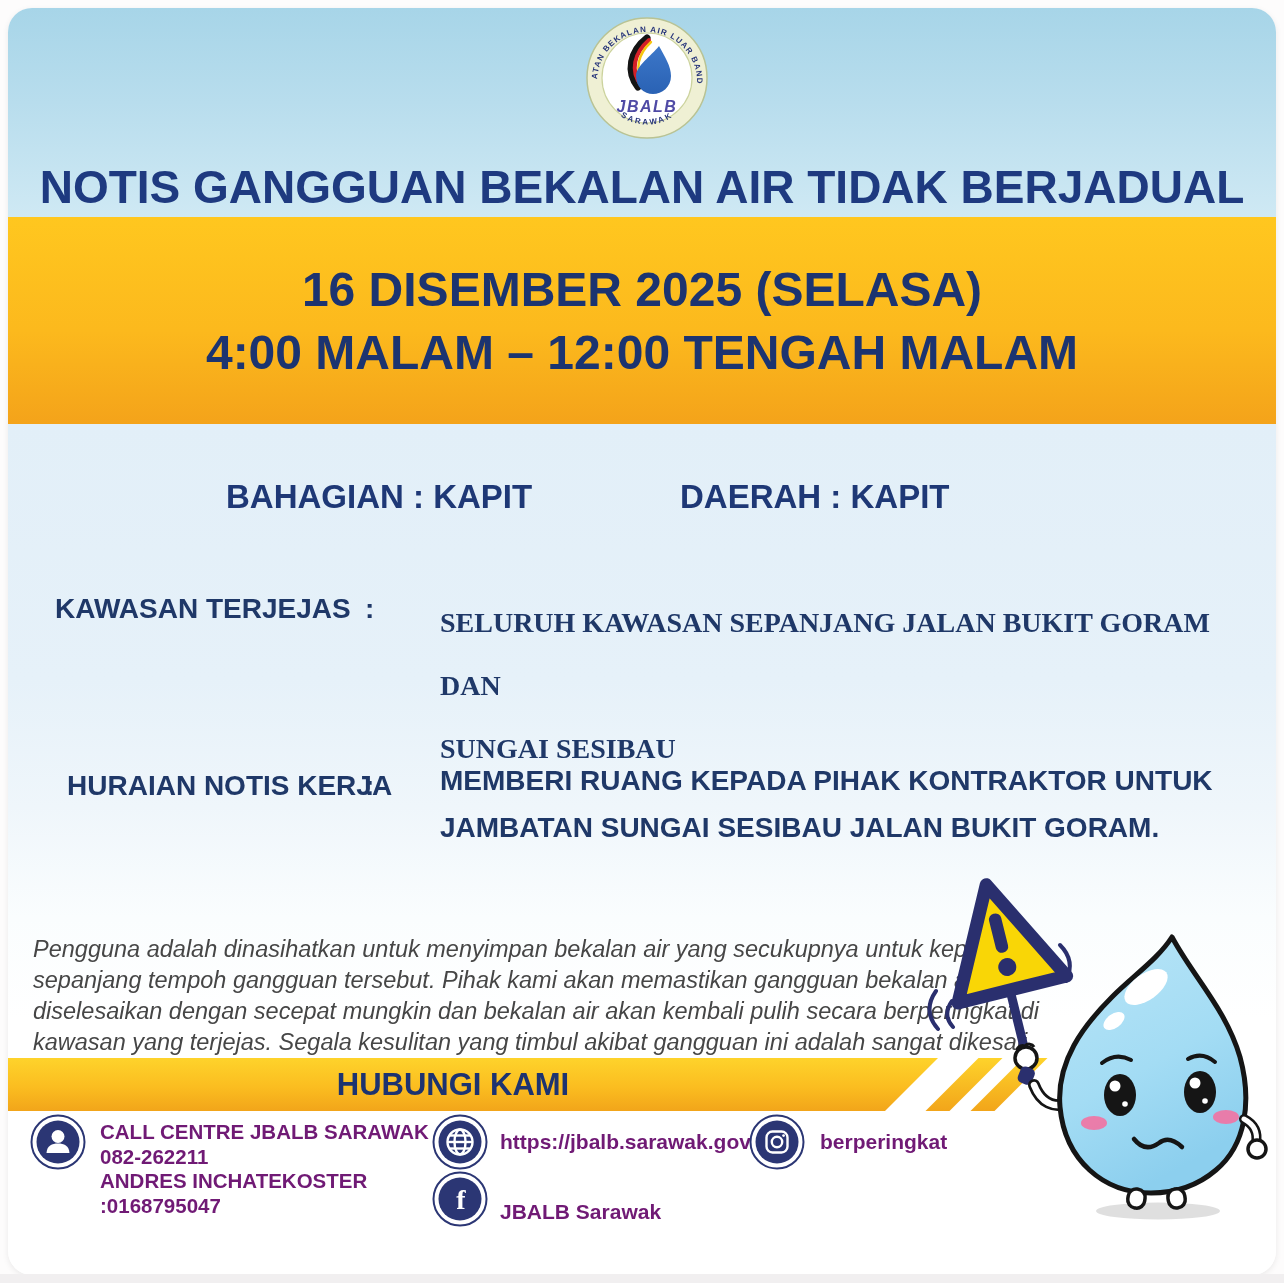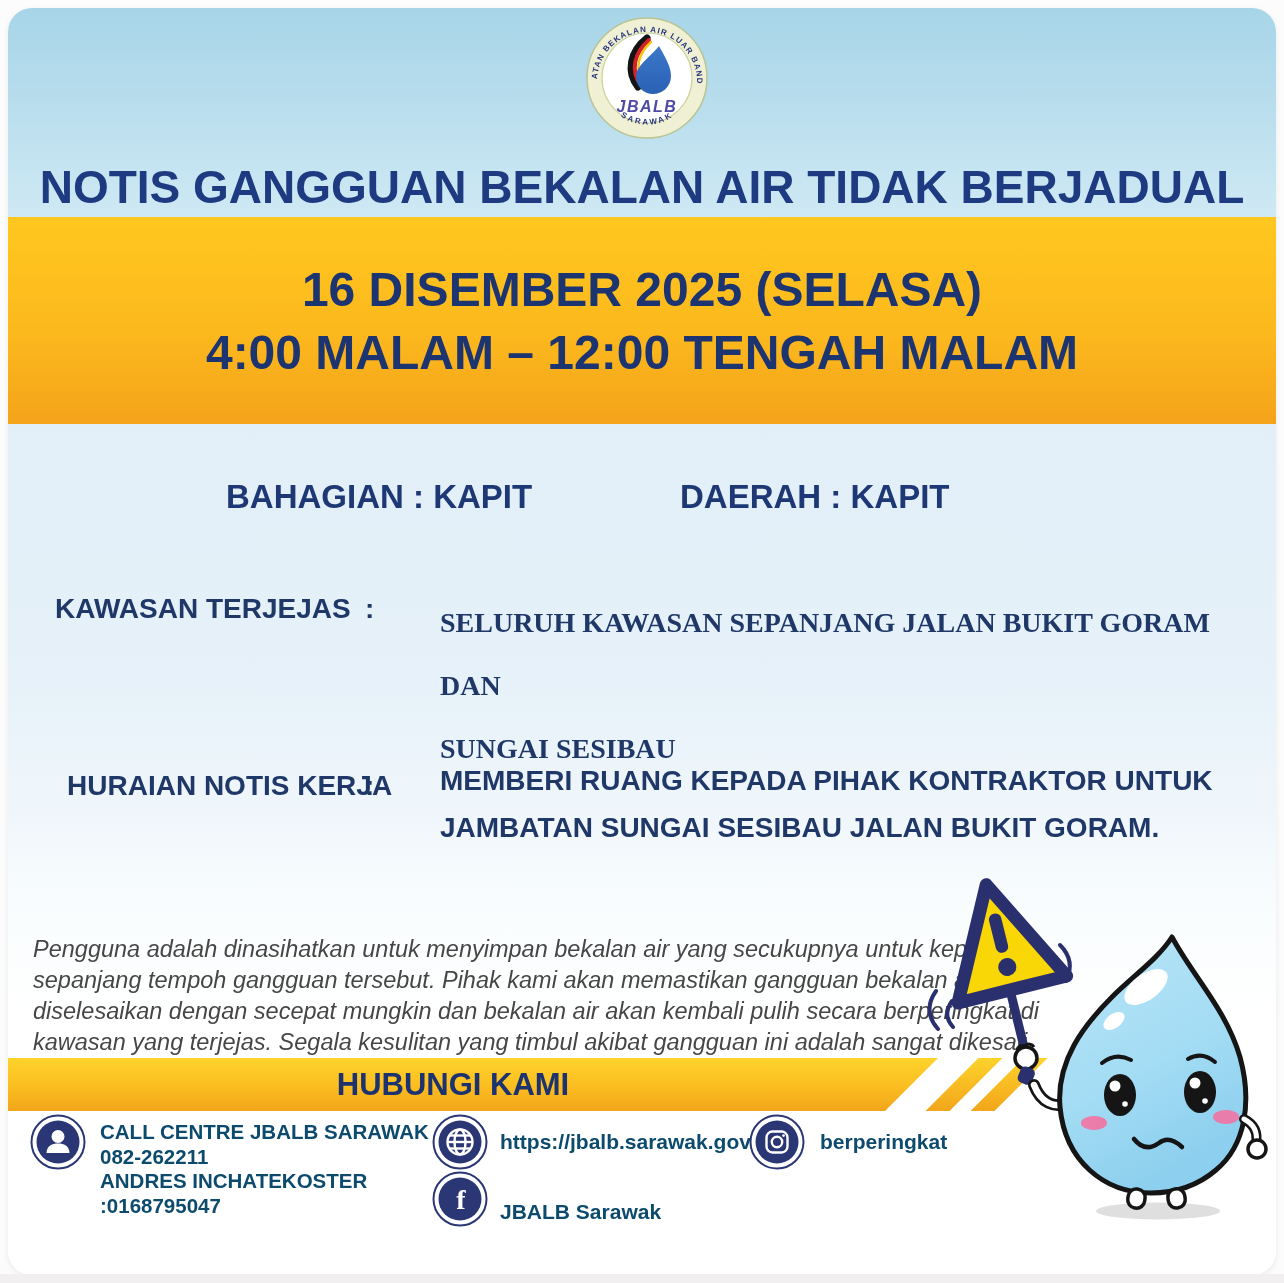--- a/index.html
+++ b/index.html
@@ -43,21 +43,21 @@
                  background:linear-gradient(180deg,#fed32b 0%, #fbbd20 55%, #f2a51a 100%);
                  clip-path:polygon(0 0, 100% 0, calc(100% - 53px) 100%, 0 100%);
                  display:flex; align-items:center; justify-content:center; }
   .contact-bar span { font-size:31px; font-weight:bold; color:#1d3370; padding-right:40px; }
   .bar-stripe { position:absolute; top:1050px; width:24px; height:53px;
                 background:linear-gradient(180deg,#fed32b,#f2a51a); transform:skewX(-45deg); }
   .stripe-1 { left:944px; } .stripe-2 { left:989px; }
 
   
   .icon-badge { position:absolute; width:56px; height:56px; }
-  .contact-text { position:absolute; font-weight:bold; color:#0c4a6e; font-size:21px; }
+  .contact-text { position:absolute; font-weight:bold; color:#701a75; font-size:21px; }
   .call-lines { line-height:24.5px; font-size:20.5px; }
 
   .mascot { position:absolute; left:900px; top:845px; width:368px; height:368px; }
   .water-texture { position:absolute; left:0; top:840px; width:1268px; height:320px; pointer-events:none; }
 
   .bottom-strip { position:absolute; left:0; bottom:0; width:100%; height:9px; background:#f1eff0; }
 </style>
 </head>
 <body>
 

